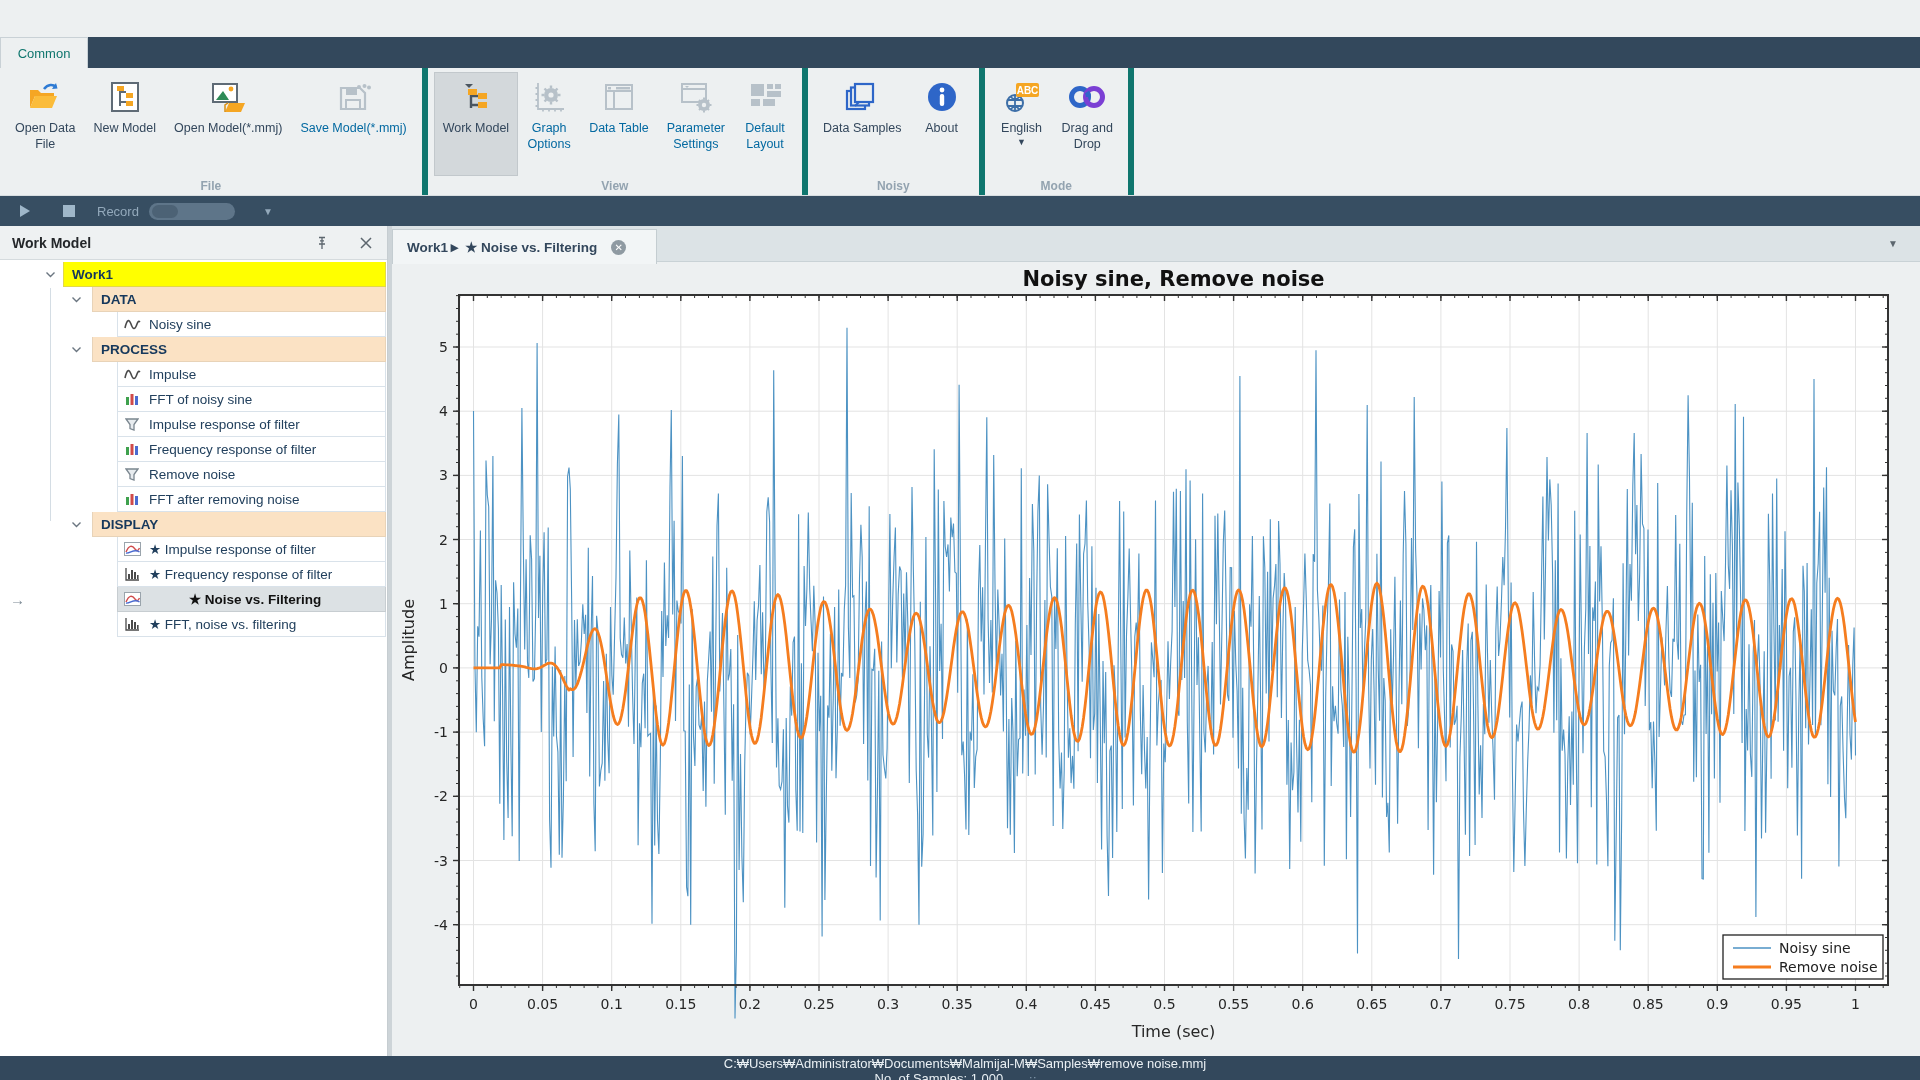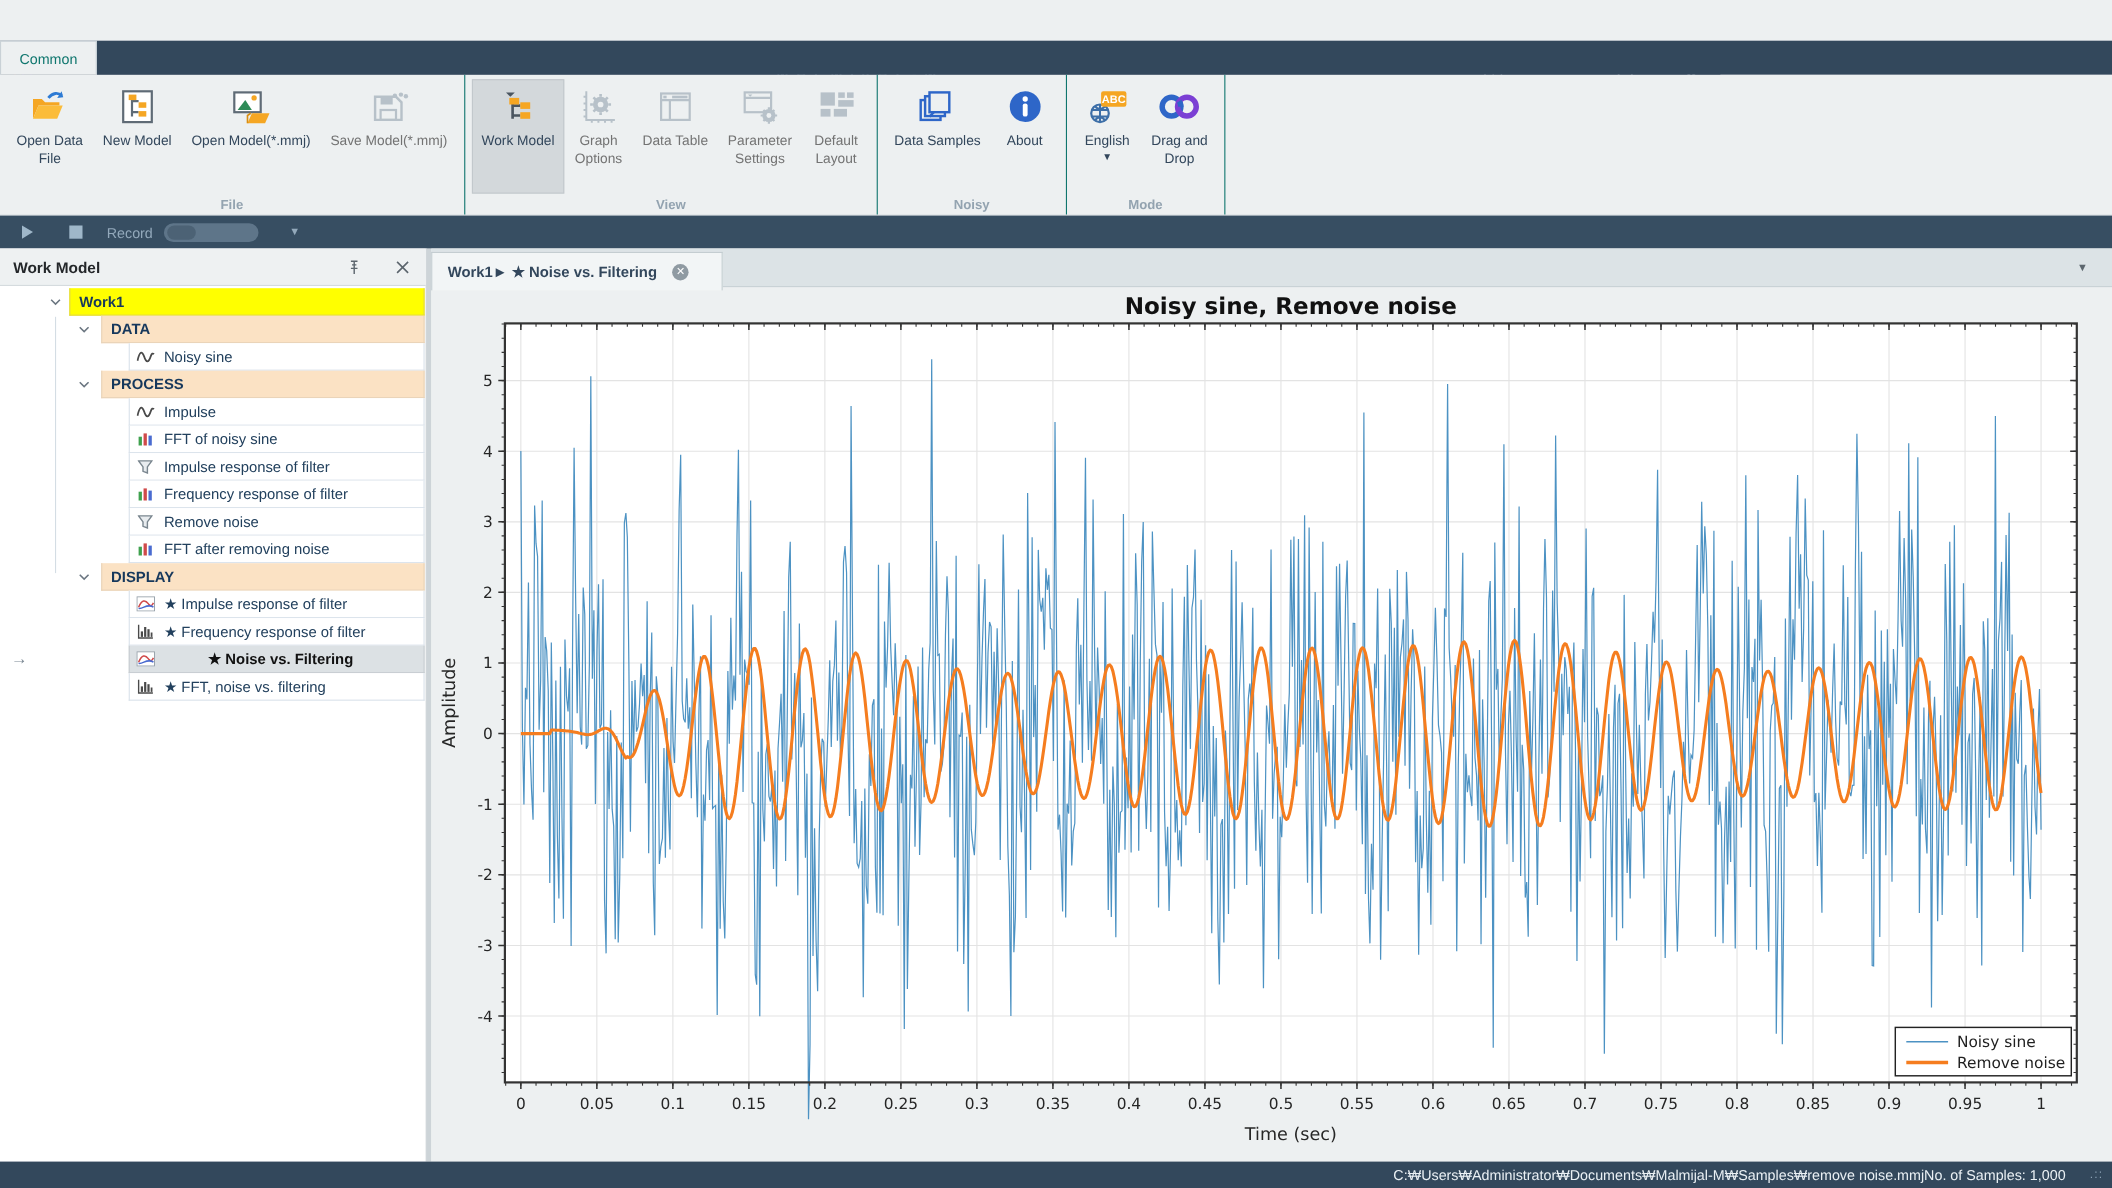--- a/index.html
+++ b/index.html
@@ -11,27 +11,27 @@
   .title-text { position:absolute; left:0; right:0; text-align:center; color:#8CA2B5; font-weight:bold; font-size:13px; letter-spacing:7px; }
   .win-controls { position:absolute; right:14px; top:0; height:37px; display:flex; align-items:center; gap:34px; }
   .win-btn { width:26px; height:26px; display:flex; align-items:center; justify-content:center; color:#E9EEF2; cursor:pointer; }
 
   
   .tabstrip { position:absolute; left:0; top:37px; width:1920px; height:31px; background:#33485C; }
   .ribbon-tab { position:absolute; left:0; top:0; width:88px; height:31px; background:#EDF0F1; color:#0f766e; font-size:13px; display:flex; align-items:center; justify-content:center; border:1px solid #C9D1D6; border-bottom:none; }
 
   
   .ribbon { position:absolute; left:0; top:68px; width:1920px; height:128px; background:#EDF0F1; border-bottom:1px solid #D8DEE1; display:flex; }
-  .rgroup { height:100%; position:relative; border-right:1px solid #0f766e; padding:4px 6px 18px 6px; display:flex; align-items:flex-start; }
+  .rgroup { height:100%; position:relative; border-right:6px solid #0f766e; padding:4px 6px 18px 6px; display:flex; align-items:flex-start; }
   .rgroup-label { position:absolute; left:0; right:0; bottom:2px; text-align:center; font-size:12px; font-weight:bold; color:#93A3B0; }
   .rbtn { min-width:62px; height:104px; padding:6px 8px 2px 8px; display:flex; flex-direction:column; align-items:center; cursor:pointer; border:1px solid transparent; }
   .rbtn .ric { height:36px; display:flex; align-items:center; justify-content:center; }
   .rbtn .rlabel { margin-top:6px; font-size:12.5px; color:#33475C; text-align:center; white-space:pre-line; line-height:1.25; }
   .rbtn.disabled { cursor:default; }
-  .rbtn.disabled .rlabel { color:#737373; }
+  .rbtn.disabled .rlabel { color:#0369a1; }
   .rbtn.selected { background:#D3D8DB; border-color:#C2C8CC; }
   .rbtn .rcaret { margin-top:1px; color:#33475C; font-size:9px; line-height:8px; }
 
   
   .recordbar { position:absolute; left:0; top:196px; width:1920px; height:30px; background:#374E62; display:flex; align-items:center; }
   .rec-btn { margin-left:14px; width:22px; height:22px; display:flex; align-items:center; justify-content:center; cursor:pointer; }
   .rec-label { margin-left:17px; color:#93A9BB; font-size:13px; }
   .rec-pill { margin-left:10px; width:86px; height:17px; background:#5E7589; border-radius:9px; position:relative; cursor:pointer; }
   .rec-pill .knob { position:absolute; left:3px; top:2px; width:26px; height:13px; border-radius:7px; background:#4C6275; }
   .rec-caret { margin-left:28px; color:#93A9BB; font-size:10px; cursor:pointer; }
@@ -68,21 +68,21 @@
   .content { flex:1; height:100%; display:flex; flex-direction:column; background:#EDF0F1; }
   .tabrow { height:38px; background:#DCE3E6; border-bottom:1px solid #C9D2D6; position:relative; }
   .doc-tab { position:absolute; left:0; top:3px; height:35px; min-width:265px; background:#F2F5F6; border:1px solid #C4CDD1; border-bottom:none; display:flex; align-items:center; padding:0 14px; }
   .doc-tab .tlabel { font-size:13.5px; font-weight:bold; color:#33475C; }
   .doc-tab .tclose { margin-left:14px; width:15px; height:15px; border-radius:50%; background:#8F9AA2; color:#fff; font-size:10px; line-height:15px; text-align:center; cursor:pointer; }
   .tab-list-caret { position:absolute; right:22px; top:12px; color:#5C666E; font-size:10px; cursor:pointer; }
   .chartarea { flex:1; position:relative; }
   .chartarea svg text { font-family:"DejaVu Sans", sans-serif; }
 
   
-  .statusbar { position:absolute; left:0; top:1056px; width:1920px; height:24px; background:#33485C; display:flex; align-items:center; justify-content:flex-end; }
+  .statusbar { position:absolute; left:0; top:1056px; width:1920px; height:24px; background:#33485C; display:flex; align-items:center; justify-content:flex-start;flex-direction:column; }
   .sb-left { margin-left:10px; color:#EAF0F4; font-size:13px; }
   .sb-right { margin-right:8px; display:flex; align-items:center; gap:22px; color:#EAF0F4; font-size:13px; }
   .sb-grip { color:#8CA2B5; font-size:11px; letter-spacing:1px; }
 </style>
 </head>
 <body>
 
 <div class="titlebar">
   <svg class="app-logo" viewBox="0 0 24 24">
     <path d="M12 3 L20 7.5 L12 12 L4 7.5 Z" fill="none" stroke="#2E7BD4" stroke-width="2.2" stroke-linejoin="round"></path>

